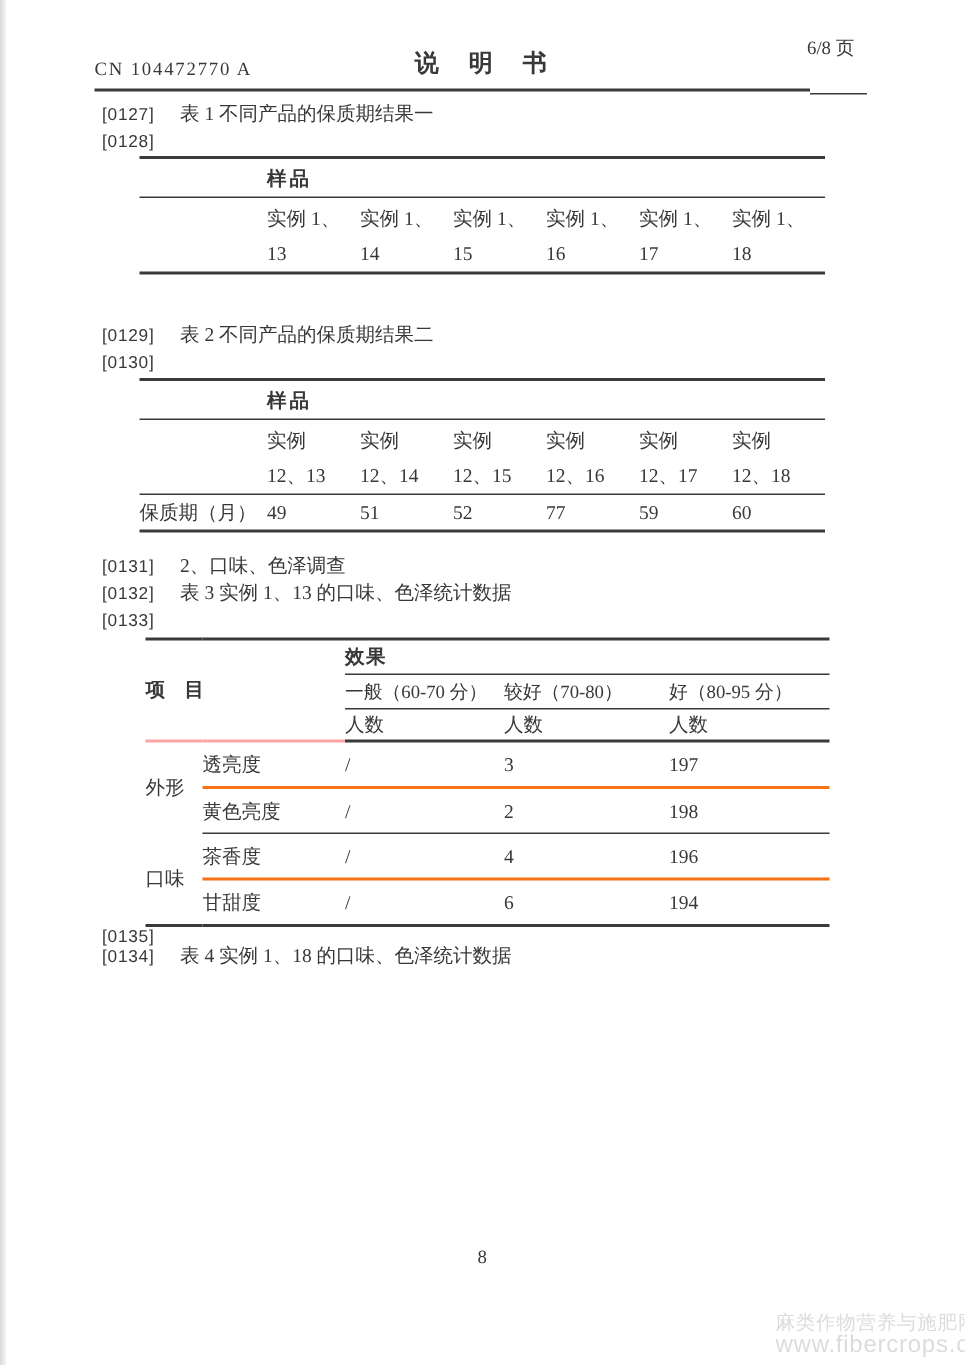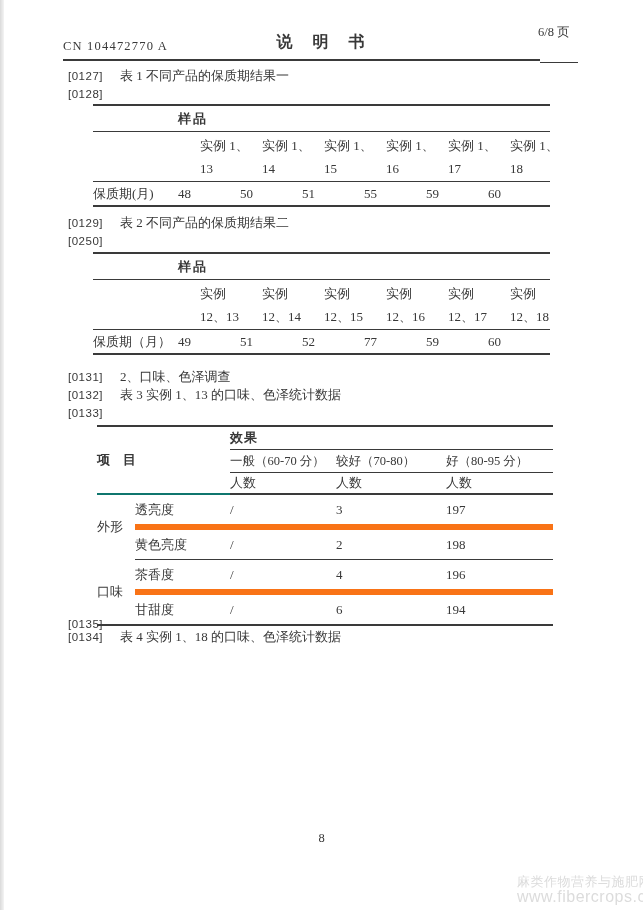--- a/index.html
+++ b/index.html
@@ -21,30 +21,30 @@
   
   .para { position:absolute; left:68px; font-size:13px; white-space:nowrap; height:16px; line-height:16px; }
   .para .tag { display:inline-block; width:52px;
     font-family:"Liberation Sans","DejaVu Sans",sans-serif; font-size:11.5px; letter-spacing:0.5px; }
   
   table { border-collapse:collapse; table-layout:fixed; position:absolute; }
   td { text-align:left; vertical-align:middle; padding:0; font-size:13px; overflow:visible; white-space:nowrap; }
   .t12 { left:93px; width:457px; border-top:2px solid #3a3a3a; border-bottom:2px solid #3a3a3a; }
   .t12 .span-row td { height:25px; border-bottom:1px solid #3a3a3a; font-weight:bold; letter-spacing:2px; }
   .t12 .hdr-row td { height:49px; border-bottom:1px solid #3a3a3a; }
-  .t12 .hdr-row div { line-height:23px;margin-left:22px; }
+  .t12 .hdr-row div { line-height:23px; }
   .t12 .data-row td { height:23px; }
   .t3 { left:97px; top:425px; width:456px; border-top:2px solid #3a3a3a; border-bottom:2px solid #3a3a3a; }
   .t3 .corner { font-weight:bold; }
   .t3 .xg { height:22px; border-bottom:1px solid #3a3a3a; font-weight:bold; letter-spacing:1px; }
   .t3 .sc { height:22px; border-bottom:1px solid #3a3a3a; font-size:12.5px;margin-top:32px; }
   .t3 .cnt td, .t3 td.cntc { height:20px; border-bottom:2px solid #3a3a3a; }
-  .t3 td.corner { border-bottom:2px solid #0f766e; }
+  .t3 td.corner { border-bottom:2px solid #fca5a5; }
   .t3 .body-row td { height:29px; }
-  .t3 td.part { border-bottom:6px solid #f97316; }
+  .t3 td.part { border-bottom:2px solid #f97316; }
   .t3 tr.full td { border-bottom:1px solid #3a3a3a; }
   
   .page-num { position:absolute; left:0; right:0; top:831px; text-align:center; font-size:12.5px; }
   .watermark { position:absolute; left:517px; top:875px; width:160px; color:#dcdcdc;
     font-family:"Liberation Sans","DejaVu Sans",sans-serif; line-height:1.05; white-space:nowrap; }
   .watermark .w1 { font-size:13px; letter-spacing:0.5px; }
   .watermark .w2 { font-size:16px; letter-spacing:0.5px; }
 </style>
 </head>
 <body>
@@ -53,21 +53,21 @@
 
 <div class="hdr-doc">CN 104472770 A</div>
 <div class="hdr-title">说　明　书</div>
 <div class="hdr-page">6/8 页</div>
 <div class="hdr-rule-main"></div>
 <div class="hdr-rule-thin"></div>
 
 <div class="para" style="top:68px"><span class="tag">[0127]</span><span class="txt">表 1 不同产品的保质期结果一</span></div>
 <div class="para" style="top:86px"><span class="tag">[0128]</span><span class="txt"></span></div>
 <div class="para" style="top:215px"><span class="tag">[0129]</span><span class="txt">表 2 不同产品的保质期结果二</span></div>
-<div class="para" style="top:233px"><span class="tag">[0250]</span><span class="txt"></span></div>
+<div class="para" style="top:233px"><span class="tag">[0130]</span><span class="txt"></span></div>
 <div class="para" style="top:369px"><span class="tag">[0131]</span><span class="txt">2、口味、色泽调查</span></div>
 <div class="para" style="top:387px"><span class="tag">[0132]</span><span class="txt">表 3 实例 1、13 的口味、色泽统计数据</span></div>
 <div class="para" style="top:405px"><span class="tag">[0133]</span><span class="txt"></span></div>
 <div class="para" style="top:629px"><span class="tag">[0134]</span><span class="txt">表 4 实例 1、18 的口味、色泽统计数据</span></div>
 <div class="para" style="top:616px"><span class="tag">[0135]</span><span class="txt"></span></div>
 
 <table class="t12" style="top:104px">
   <colgroup>
       <col style="width:85px">
       <col style="width:62px">
@@ -101,29 +101,20 @@
           <div>16</div>
         </td>
     <td>
           <div>实例 1、</div>
           <div>17</div>
         </td>
     <td>
           <div>实例 1、</div>
           <div>18</div>
         </td>
-  </tr>
-  <tr class="data-row">
-    <td>保质期(月)</td>
-    <td>48</td>
-    <td>50</td>
-    <td>51</td>
-    <td>55</td>
-    <td>59</td>
-    <td>60</td>
   </tr>
 </tbody>
   </table>
 
 <table class="t12" style="top:252px">
   <colgroup>
       <col style="width:85px">
       <col style="width:62px">
       <col style="width:62px">
       <col style="width:62px">

